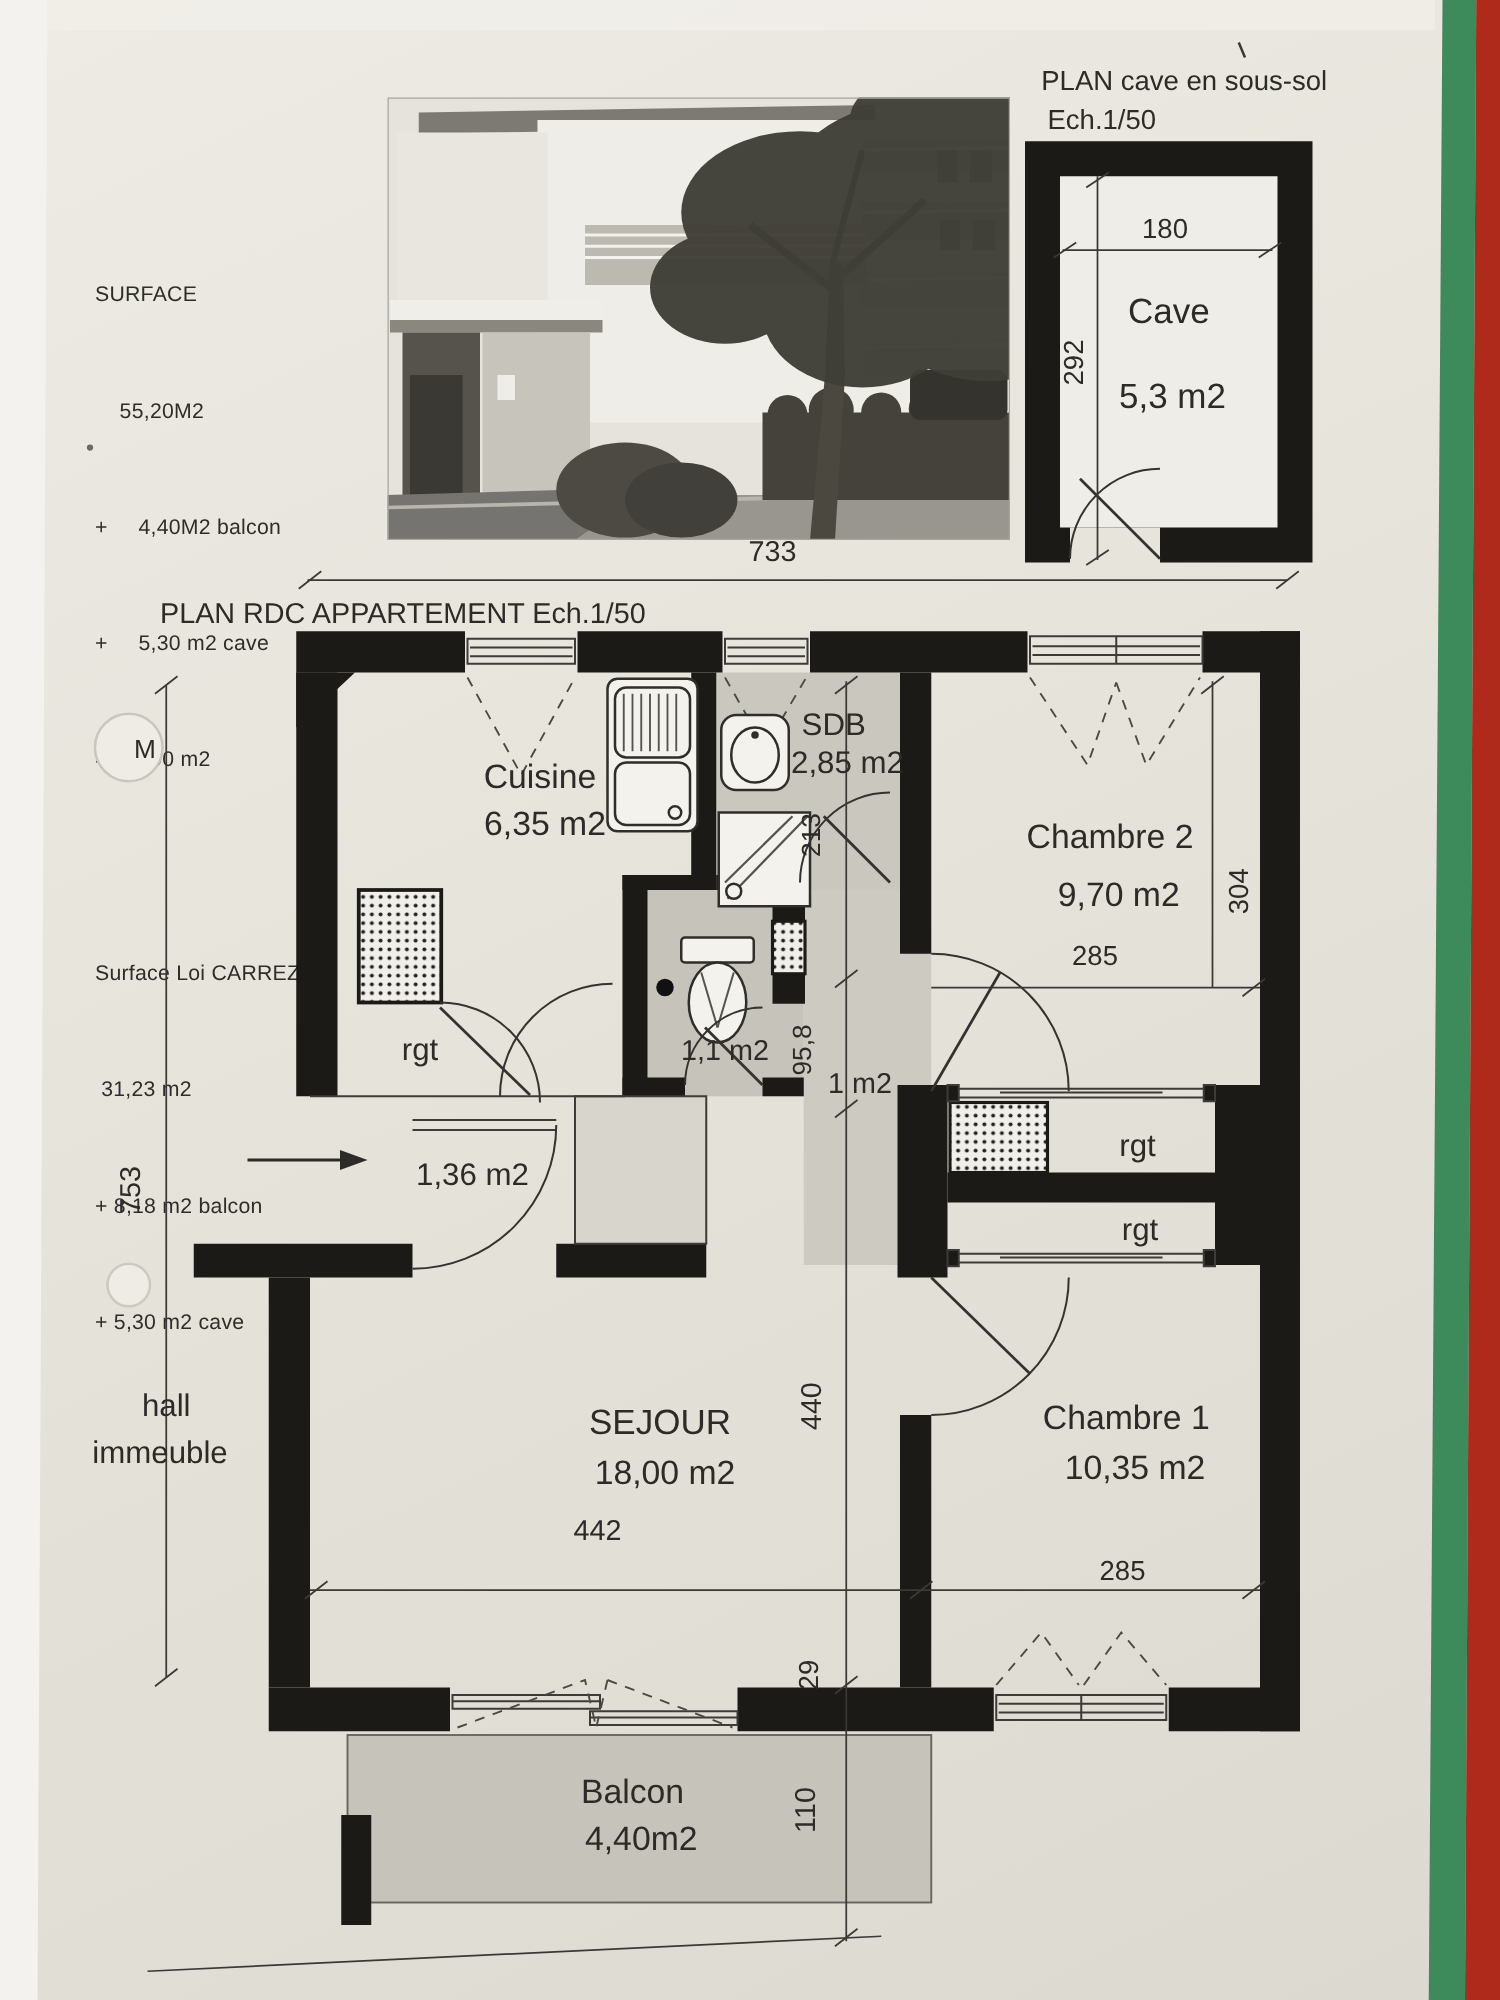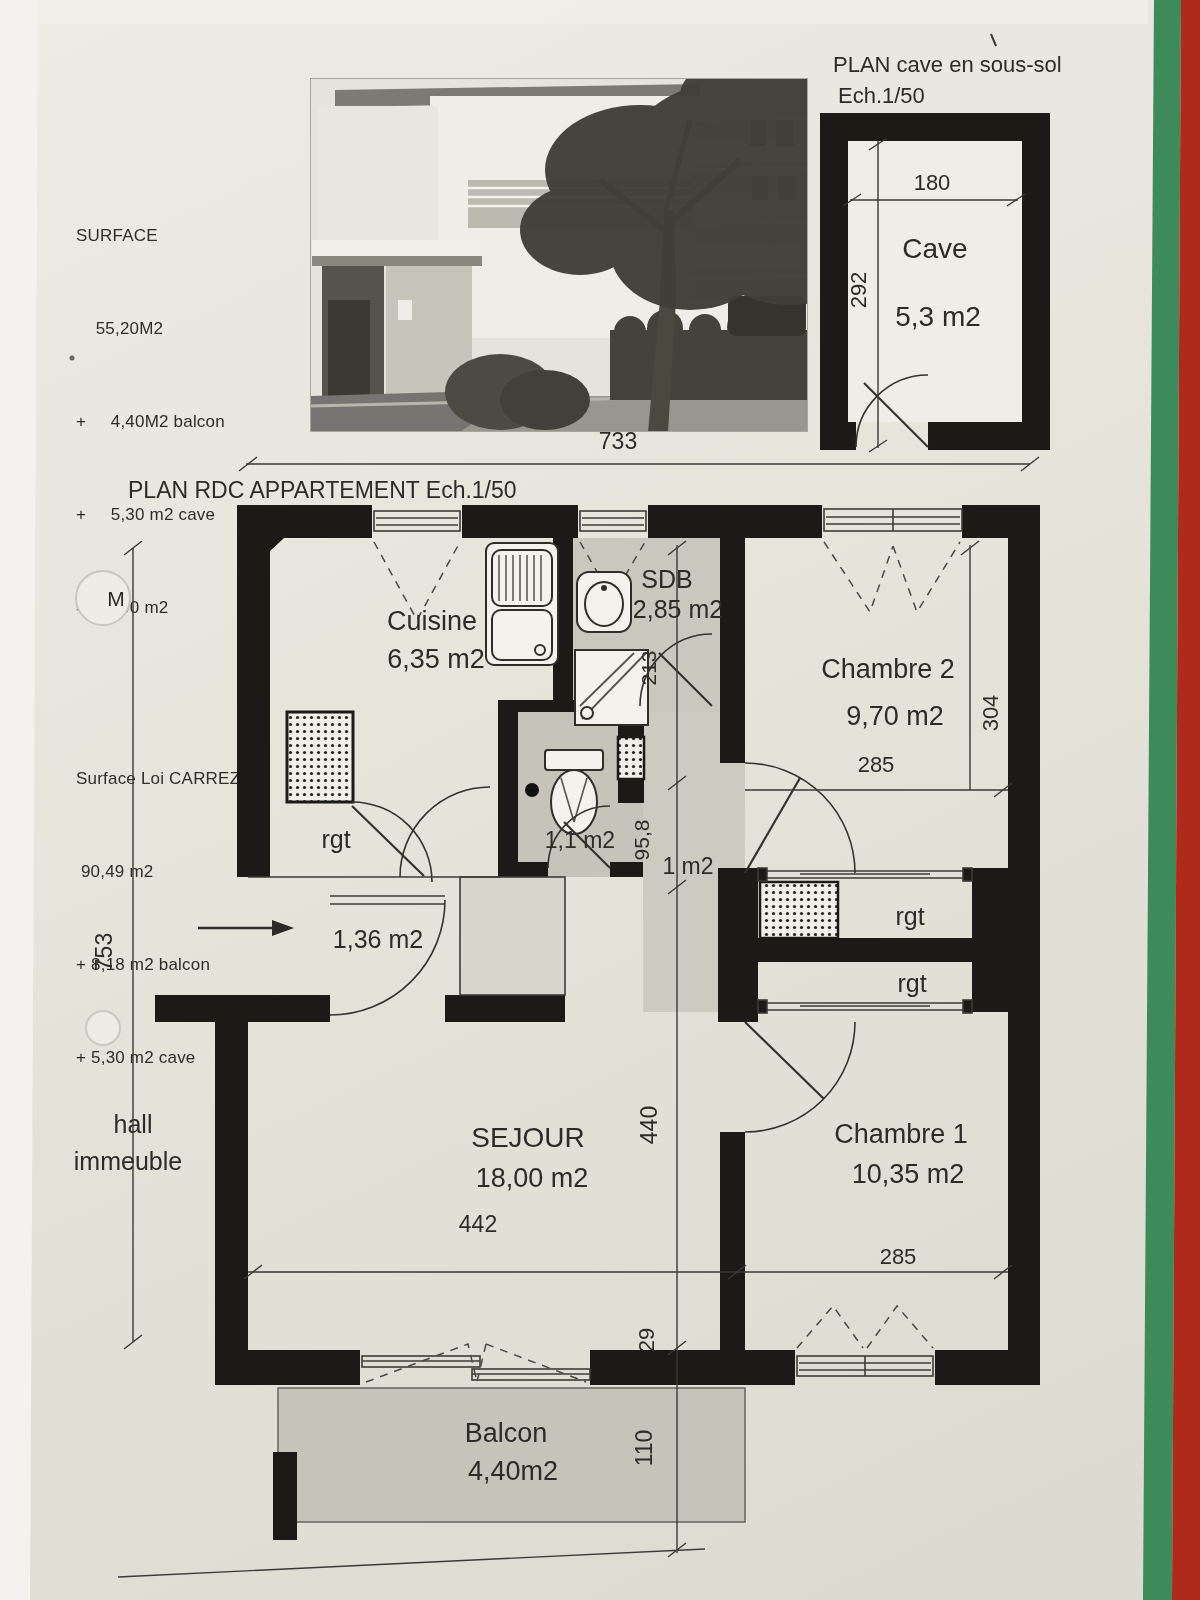--- a/index.html
+++ b/index.html
@@ -27,21 +27,21 @@
 <div class="page">
 
 <div class="surface-block">
   <div>SURFACE</div>
   <div>    55,20M2</div>
   <div>+     4,40M2 balcon</div>
   <div>+     5,30 m2 cave</div>
   <div>=  64,90 m2</div>
   <div class="gap"></div>
   <div>Surface Loi CARREZ</div>
-  <div> 90,49 m2</div>
+  <div> 31,23 m2</div>
   <div>+ 8,18 m2 balcon</div>
   <div>+ 5,30 m2 cave</div>
 </div>
 
 <svg width="1200" height="1600" viewBox="0 0 1200 1600">
   <defs>
     <pattern id="dots" width="7" height="7" patternUnits="userSpaceOnUse">
       <rect width="7" height="7" fill="#f1efe9"></rect>
       <circle cx="3.5" cy="3.5" r="1.6" fill="#23221f"></circle>
     </pattern>

